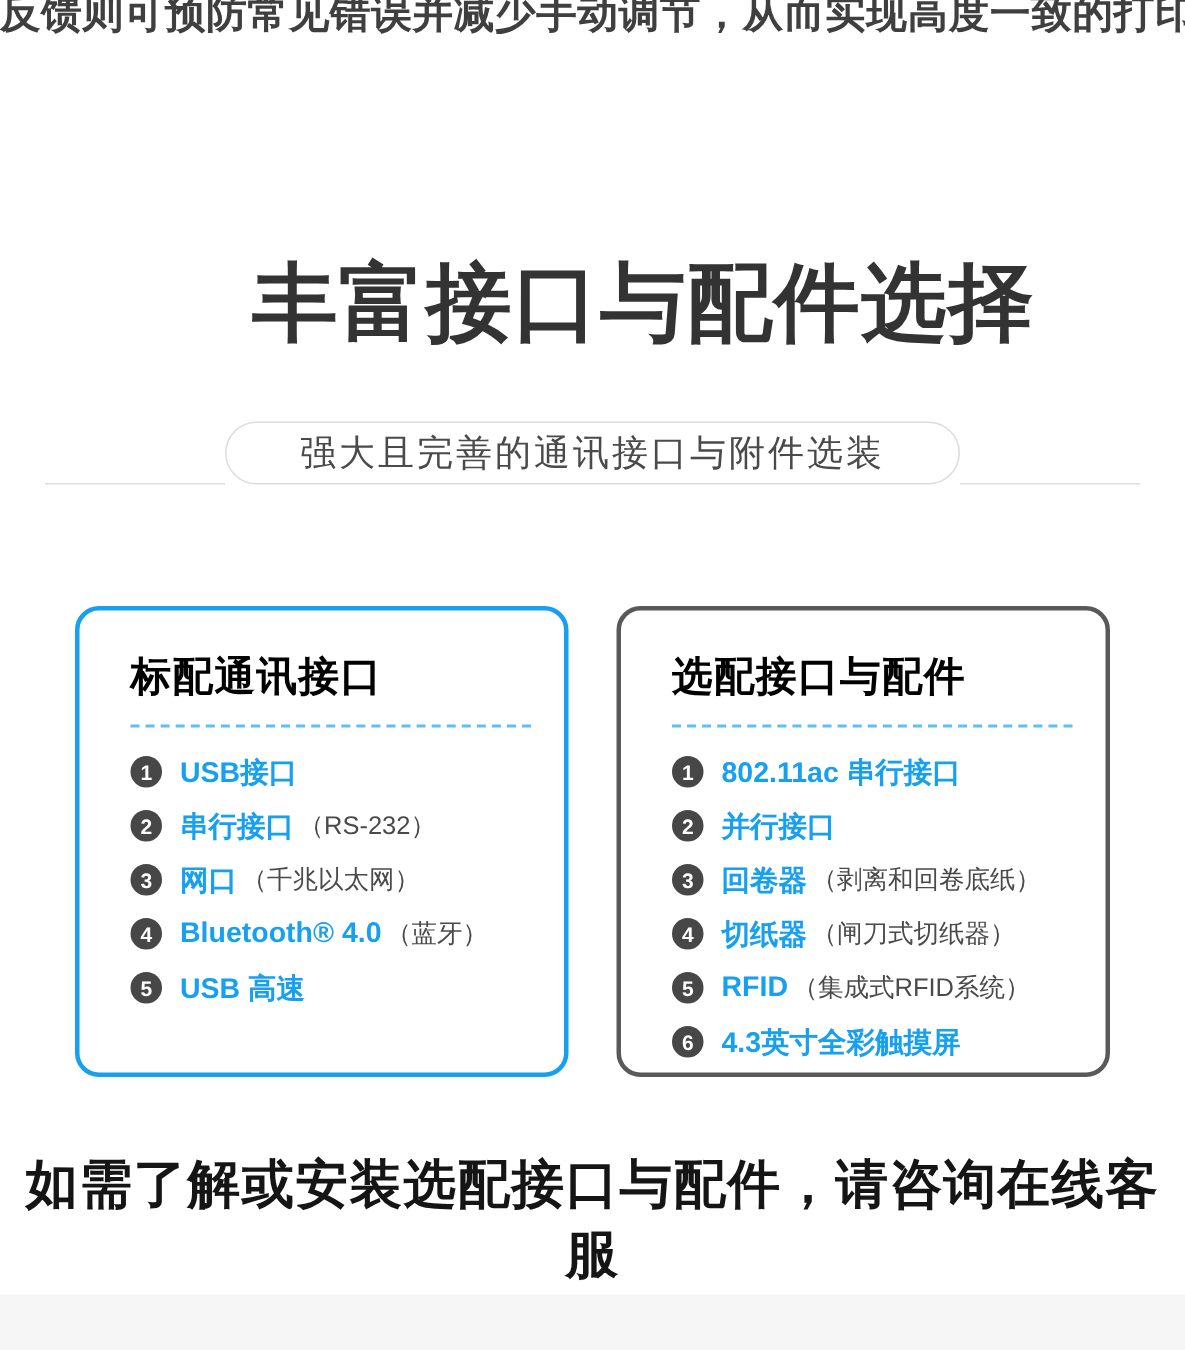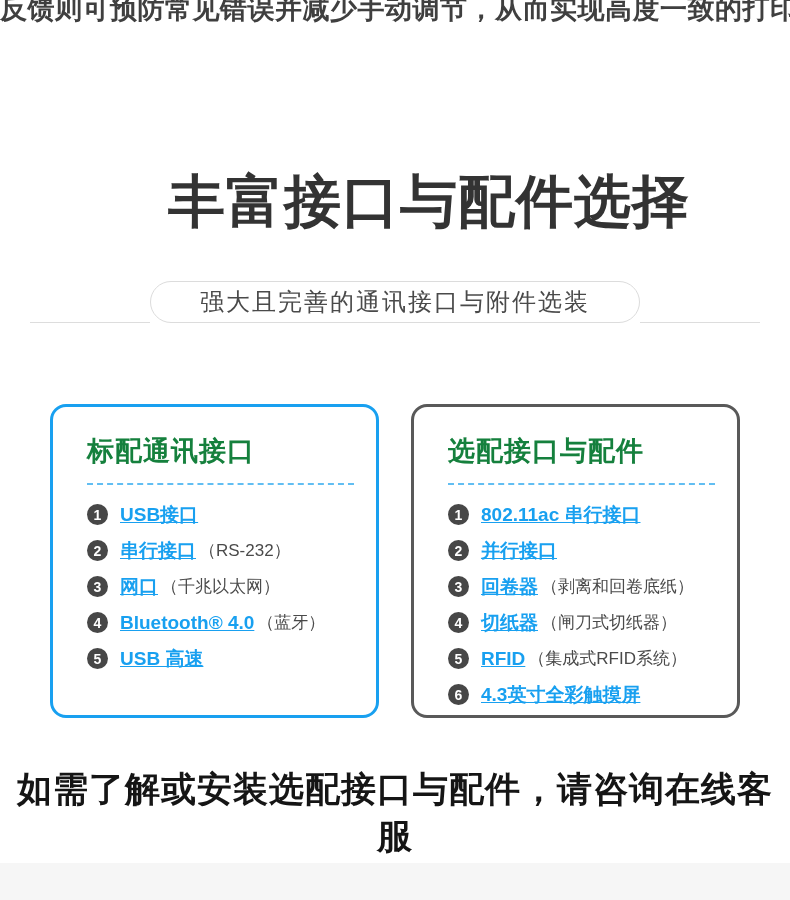--- a/index.html
+++ b/index.html
@@ -36,34 +36,34 @@
   }
   
   .cards{position:absolute;top:404px;left:50px;width:690px;display:flex;gap:32px;}
   .card{
     box-sizing:border-box;width:329px;height:314px;border-radius:16px;
     background:#ffffff;padding:26px 16px 0 34px;
   }
   .card-blue{border:3px solid #18a0f0;}
   .card-gray{border:3px solid #595959;}
   .card-title{
-    margin:0;font-size:27px;font-weight:800;color:#15803d;letter-spacing:1px;
+    margin:0;font-size:27px;font-weight:800;color:#000000;letter-spacing:1px;
   }
   .dashed{
     height:0;border:none;border-top:2px dashed #62bef2;
     margin:14px 6px 18px 0;
   }
   .items{list-style:none;margin:0;padding:0;}
   .items li{display:flex;align-items:center;margin-bottom:13px;height:23px;}
   .badge{
     flex:0 0 auto;width:21px;height:21px;border-radius:50%;
     background:#474747;color:#ffffff;font-size:14px;font-weight:700;
     display:flex;align-items:center;justify-content:center;margin-right:12px;
   }
-  .label{font-size:19px;font-weight:700;color:#18a0f0;white-space:nowrap;text-decoration:underline;}
+  .label{font-size:19px;font-weight:700;color:#18a0f0;white-space:nowrap;}
   .note{font-size:17px;color:#4a4a4a;margin-left:3px;white-space:nowrap;}
   
   .footer-note{
     position:absolute;top:766px;left:0;width:100%;margin:0;
     text-align:center;font-size:35px;font-weight:800;color:#151515;
     letter-spacing:1px;
   }
   
   .bottom-strip{position:absolute;top:863px;left:0;width:790px;height:37px;background:#f6f6f6;}
 </style>

